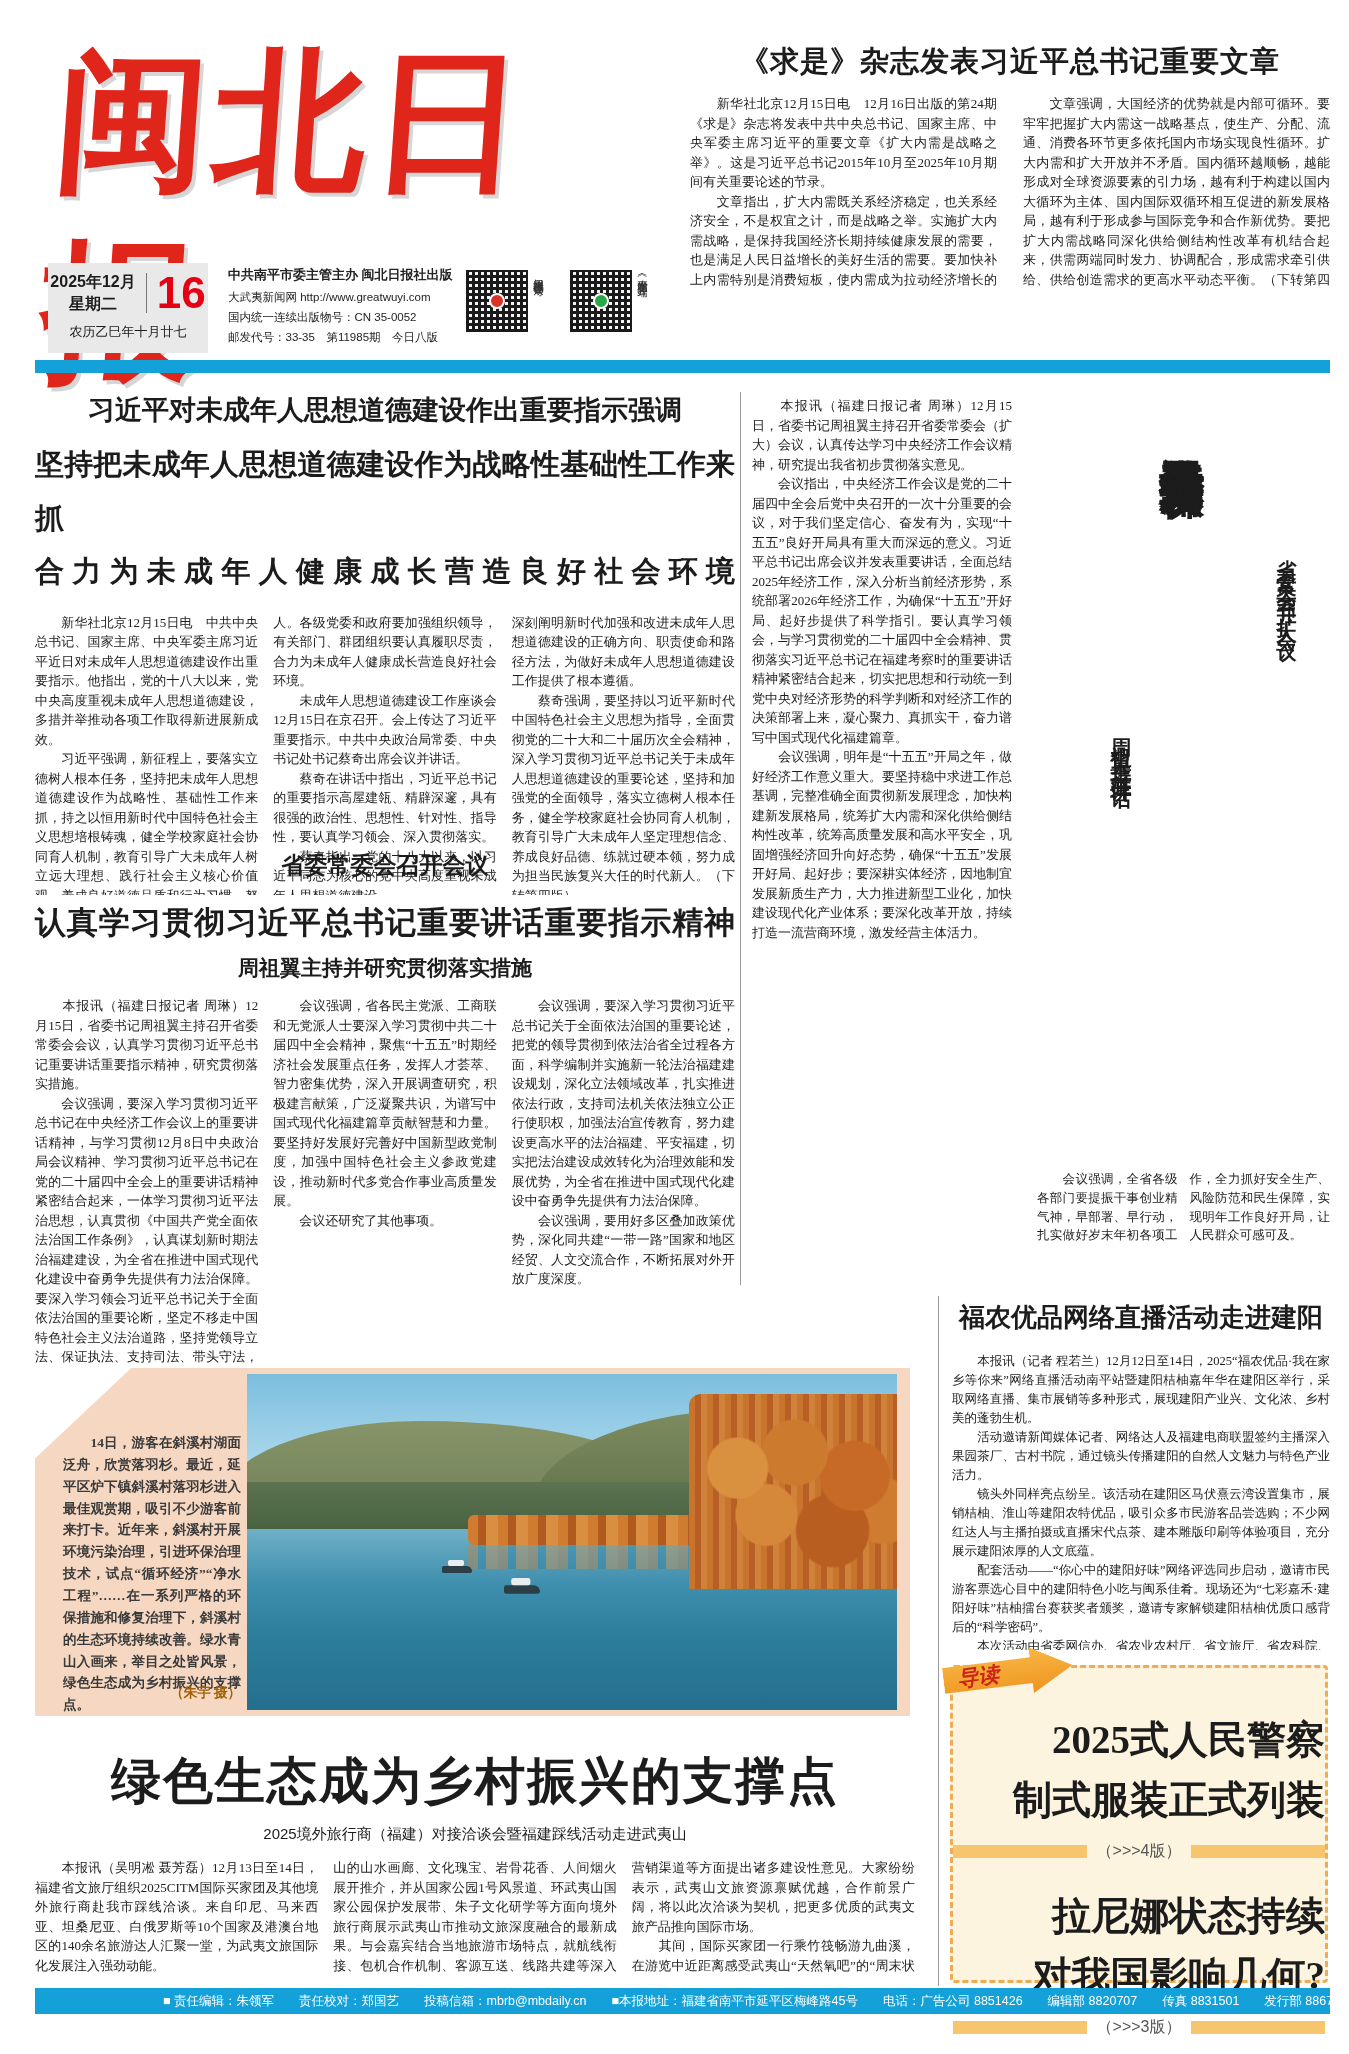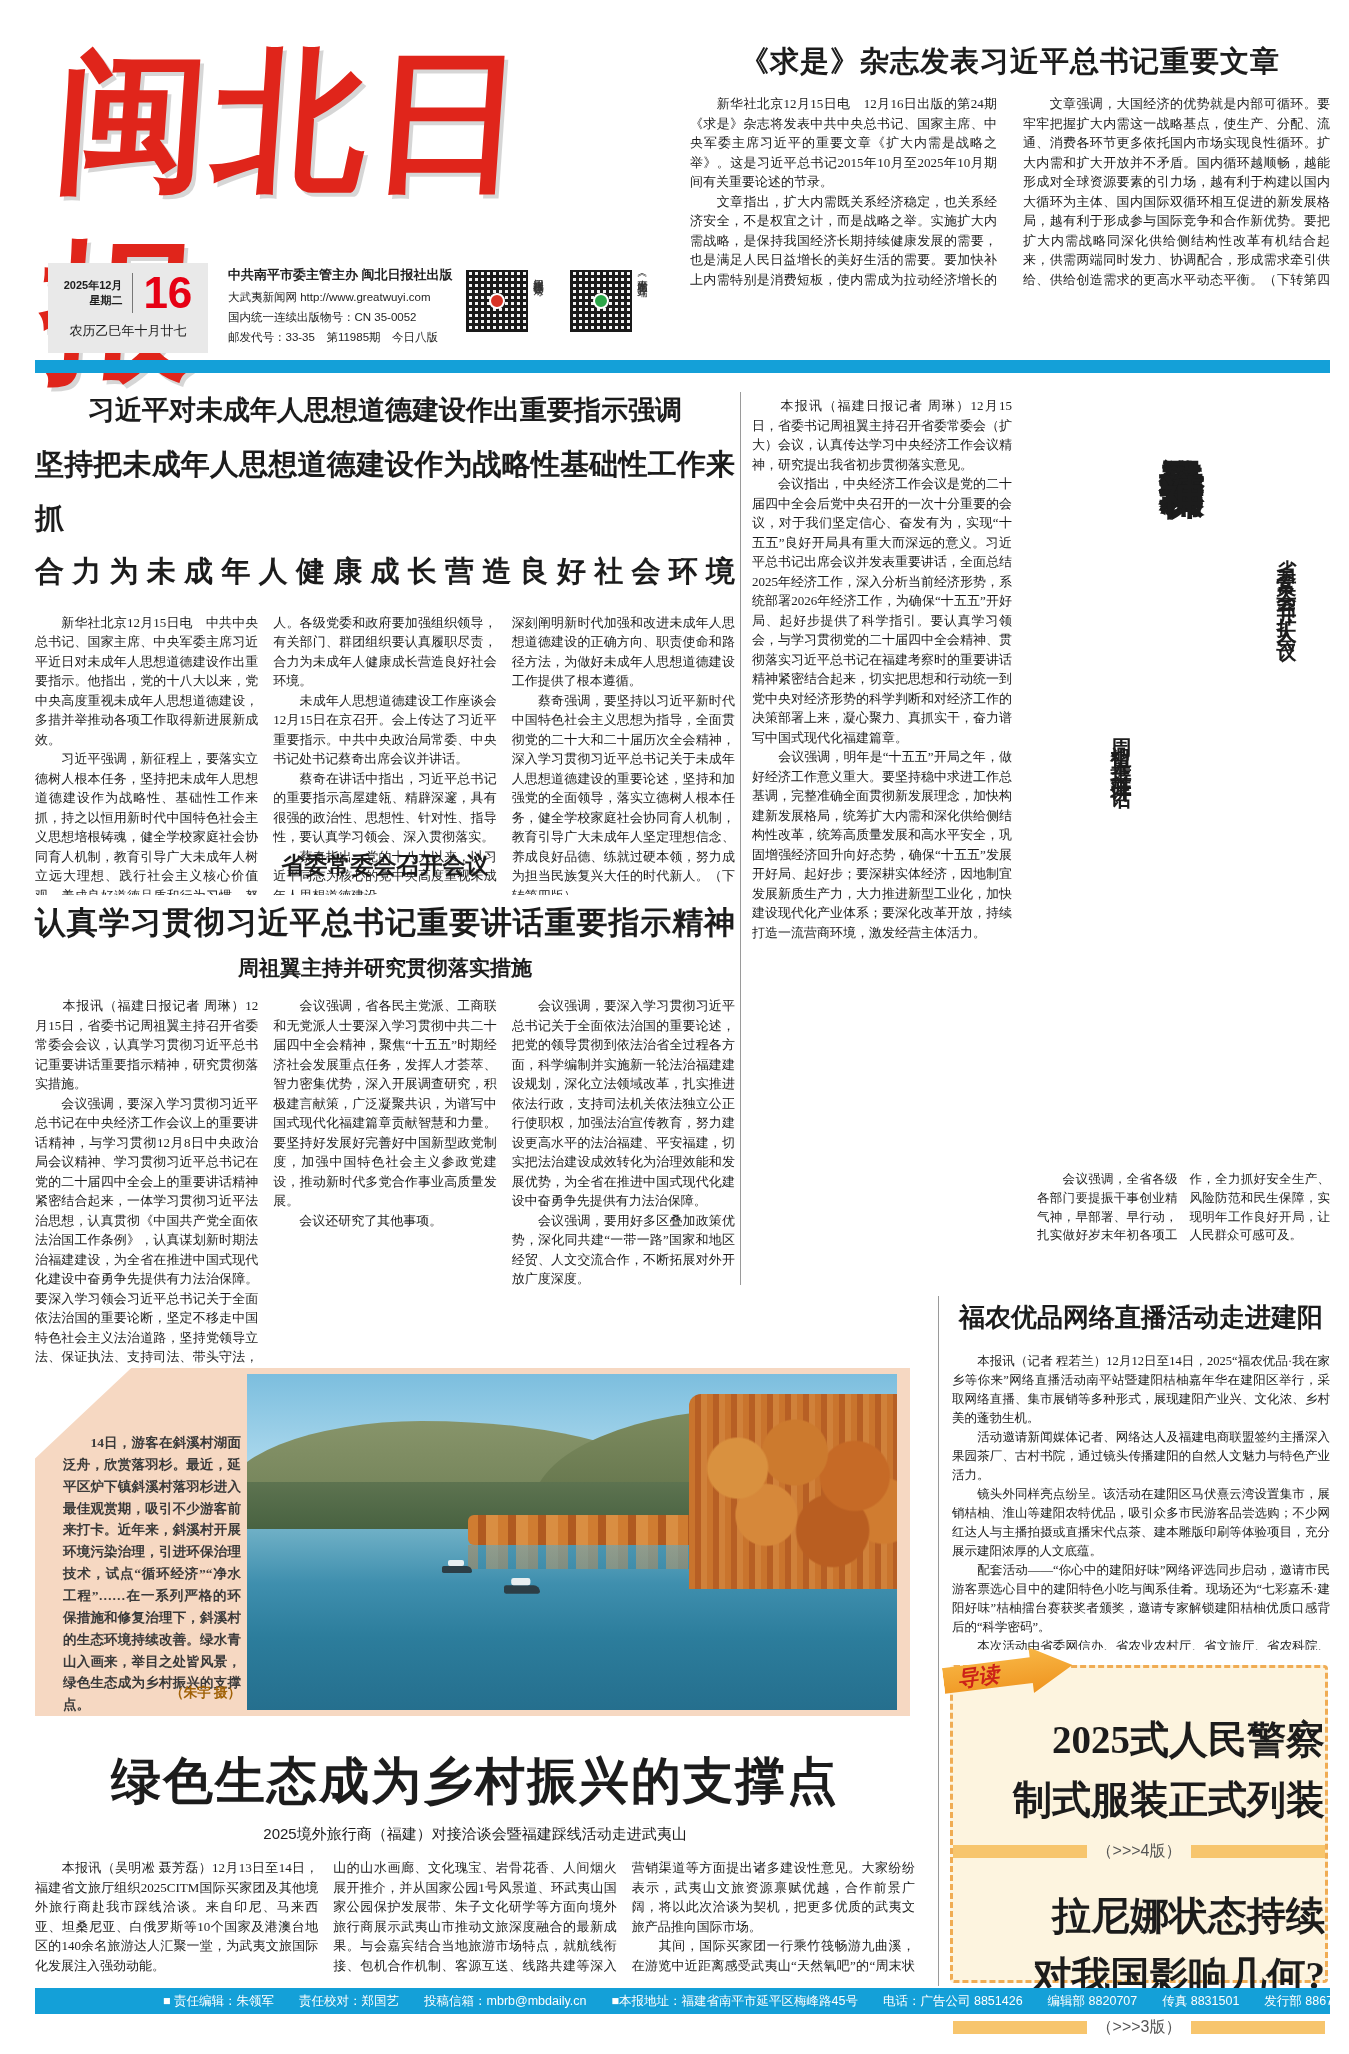--- a/index.html
+++ b/index.html
@@ -6,21 +6,21 @@
   .page{position:relative;width:1349px;height:2054px;background:#ffffff;overflow:hidden;
         font-family:"Liberation Serif", serif;color:#1c1c1c;}
   .abs{position:absolute;}
 
   
   .logo{font-family:"Liberation Serif",serif;font-weight:bold;font-size:152px;line-height:1.25;
         color:#e0251b;letter-spacing:6px;transform:skewX(-4deg);
         text-shadow:4px 4px 0 rgba(0,0,0,.16), -2px -2px 0 rgba(255,255,255,.9);}
   .datebox{background:#e9e9e9;font-family:"Liberation Sans",sans-serif;}
   .db-top{display:flex;align-items:center;justify-content:center;padding-top:8px;}
-  .db-left{text-align:right;font-size:11px;font-weight:bold;line-height:1.4;}
+  .db-left{text-align:center;font-size:16px;font-weight:bold;line-height:1.4;}
   .db-div{width:1px;height:40px;background:#777;margin:0 10px;}
   .db-day{font-size:44px;font-weight:bold;color:#e60014;line-height:1;}
   .db-lunar{text-align:center;font-size:13px;margin-top:7px;}
   .pubinfo{font-family:"Liberation Sans",sans-serif;font-size:11.5px;line-height:1.75;color:#222;}
   .pub-strong{font-weight:bold;font-size:13px;}
   .qr{width:62px;height:62px;background:
        repeating-linear-gradient(0deg,#1a1a1a 0 3px,transparent 3px 6px),
        repeating-linear-gradient(90deg,#1a1a1a 0 3px,#f4f4f4 3px 6px);
       position:absolute;}
   .qdot{position:absolute;left:23px;top:23px;width:16px;height:16px;border-radius:50%;display:block;border:2px solid #fff;box-sizing:border-box;}

